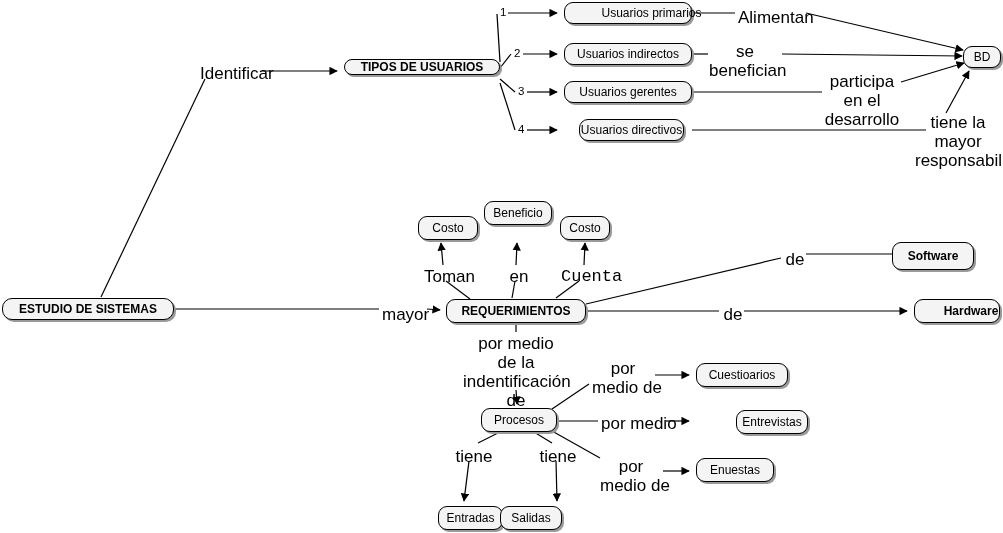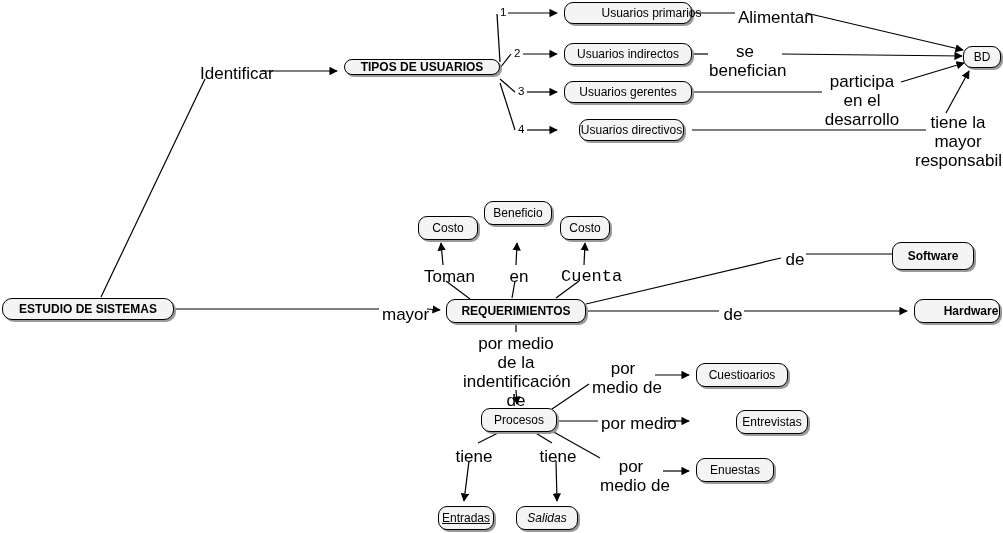--- a/index.html
+++ b/index.html
@@ -182,24 +182,24 @@
     </div>
   <div class="node shadow" style="left:696px; top:363px; width:92px;  height:24px;text-align:right;">
       <span>Cuestioarios</span>
     </div>
   <div class="node shadow" style="left:736px; top:410px; width:72px;  height:24px;">
       <span>Entrevistas</span>
     </div>
   <div class="node shadow" style="left:696px; top:458px; width:78px;  height:24px;">
       <span>Enuestas</span>
     </div>
-  <div class="node shadow" style="left:438px; top:506px; width:56px;  height:24px;text-decoration:underline;">
+  <div class="node shadow" style="left:438px; top:506px; width:65px;  height:24px;">
       <span>Entradas</span>
     </div>
-  <div class="node shadow" style="left:516px; top:506px; width:62px;  height:24px;font-style:italic;">
+  <div class="node shadow" style="left:500px; top:506px; width:62px;  height:24px;">
       <span>Salidas</span>
     </div>
 
   <div class="label" style="left:200px; top:64px;  width:70px;">Identificar</div>
   <div class="label" style="left:738px; top:8px;   width:66px;">Alimentan</div>
   <div class="label" style="left:709px; top:42px;  width:72px;">se
 benefician</div>
   <div class="label" style="left:824px; top:72px;  width:76px;">participa
 en el
 desarrollo</div>

